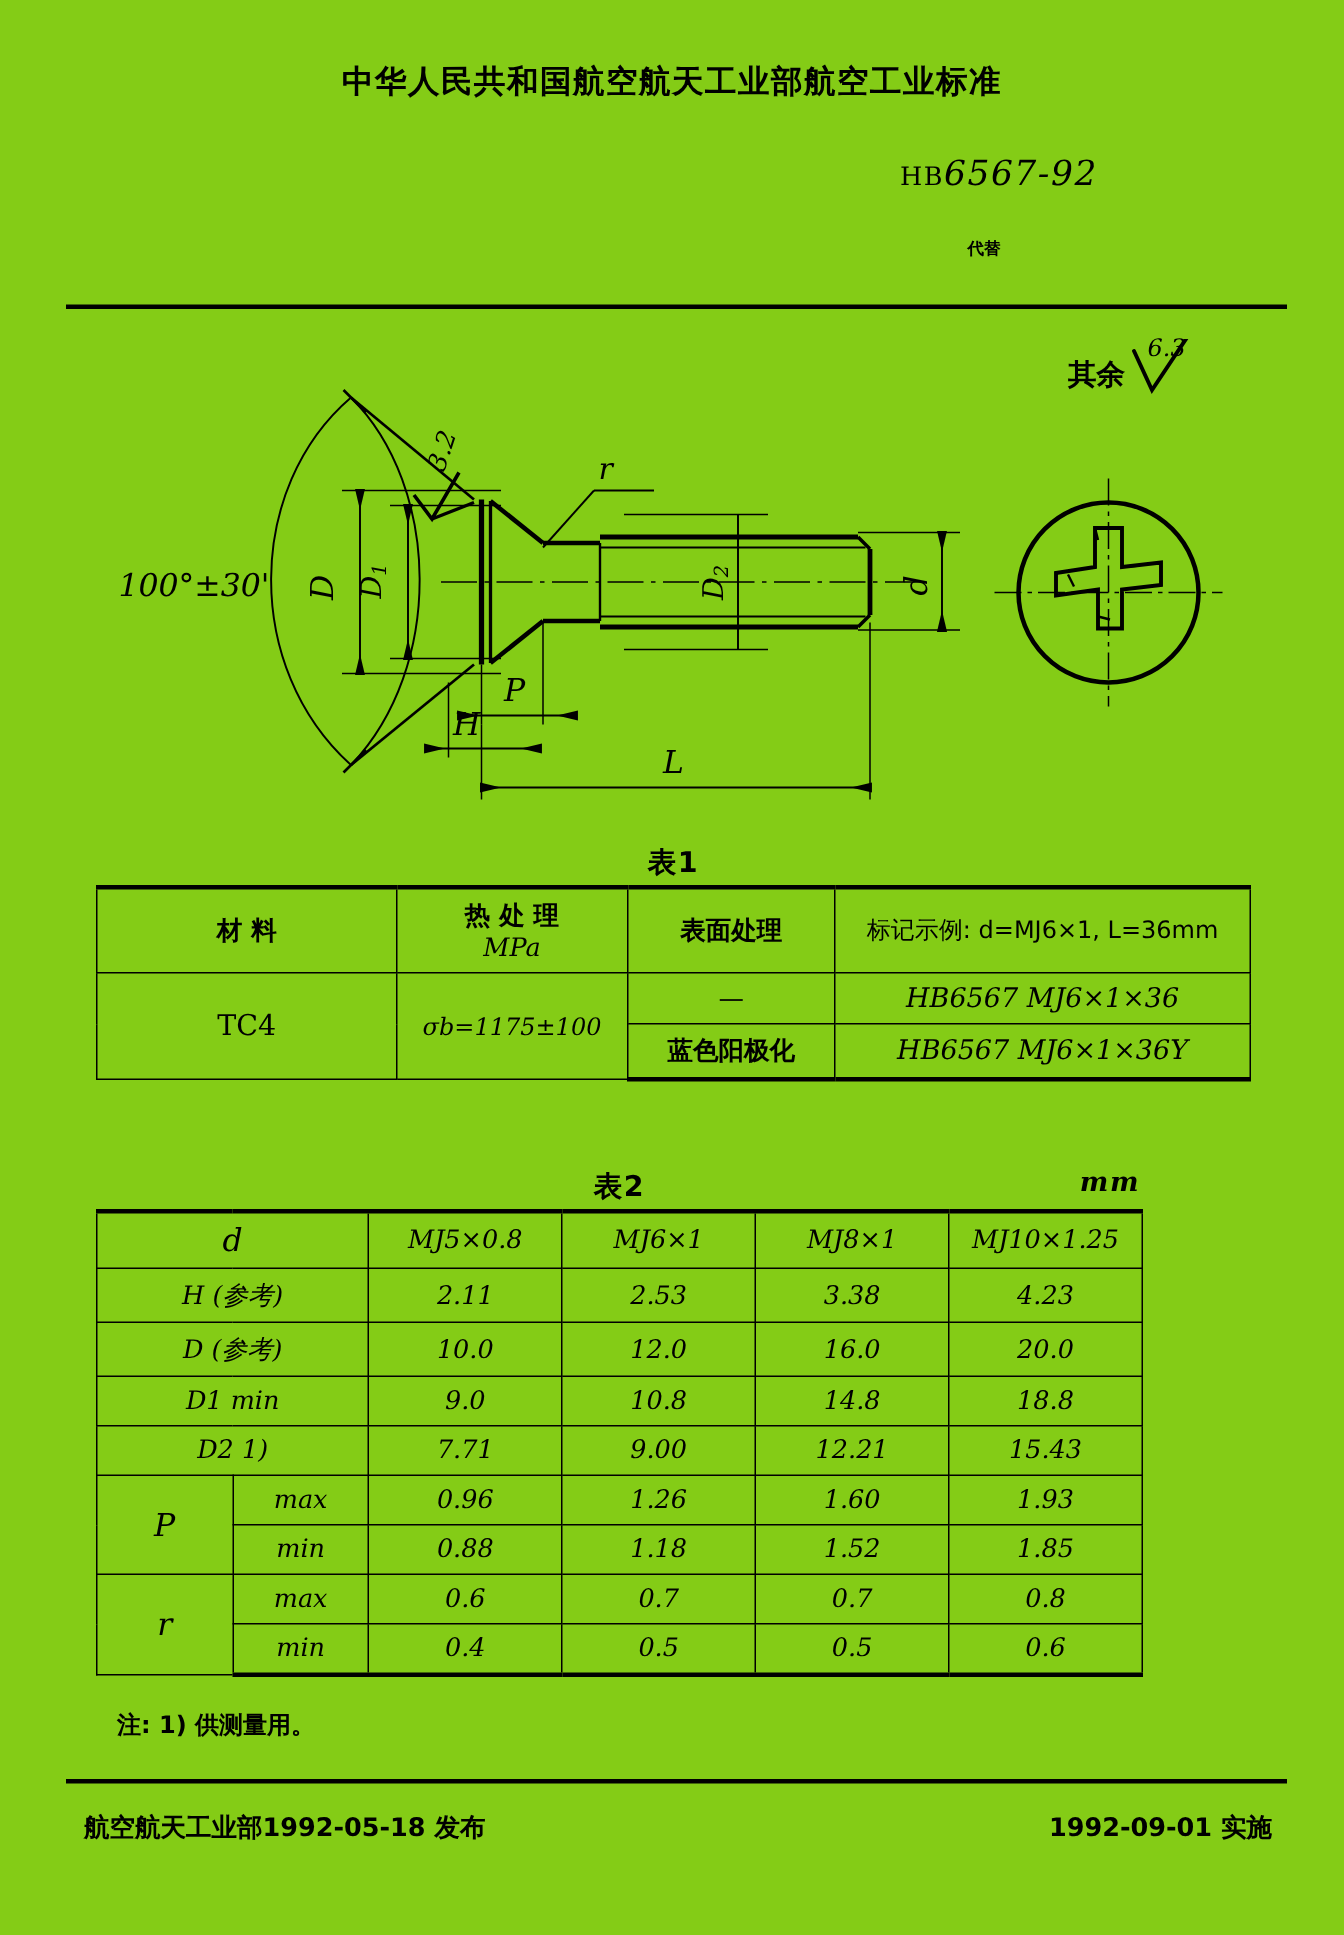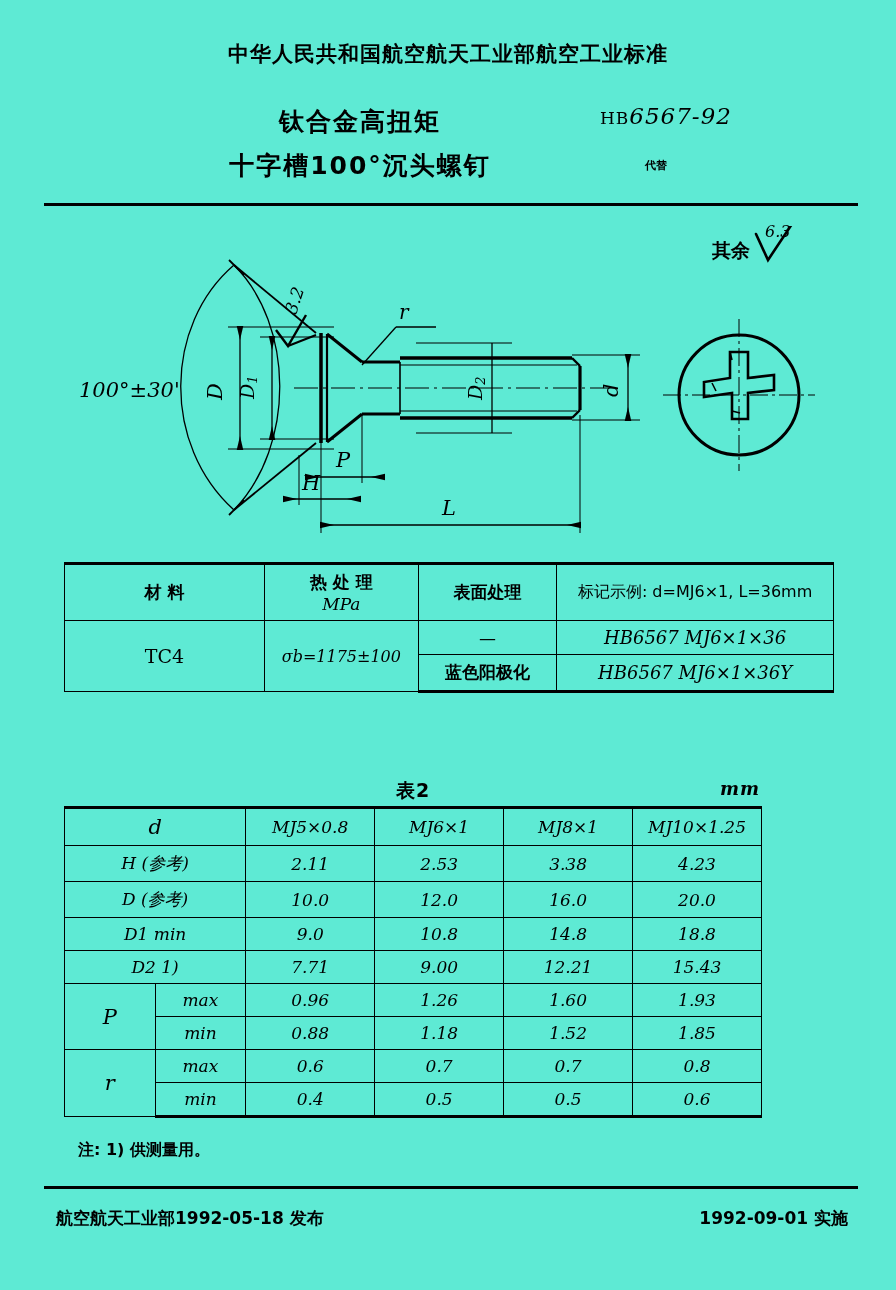--- a/index.html
+++ b/index.html
@@ -12,21 +12,21 @@
     height: 1290px;
     position: relative;
     font-family: "DejaVu Sans", "Liberation Sans", sans-serif;
     color: #000000;
     overflow: hidden;
   }
 
   .page {
     position: absolute;
     inset: 0;
-    background: #5eead4;
+    background: #84cc16;
   }
 
   
   .ministry-line {
     position: absolute;
     top: 40px;
     left: 0;
     width: 896px;
     text-align: center;
     font-size: 21px;
@@ -207,24 +207,20 @@
     font-family: "DejaVu Sans", sans-serif;
   }
 </style>
 </head>
 <body>
 
 <div class="page">
 
   <div class="ministry-line">中华人民共和国航空航天工业部航空工业标准</div>
 
-  <div class="title-block">
-    <div class="title-line">钛合金高扭矩</div>
-    <div class="title-line">十字槽100°沉头螺钉</div>
-  </div>
 
   <div class="std-no">
     <span class="prefix">HB</span><span>6567-92</span>
   </div>
   <div class="replaces">代替</div>
 
   <div class="rule-top"></div>
 
   <div class="overall-finish">
     <span class="label">其余</span>
@@ -356,20 +352,21 @@
           <path d="M686 137 L688 145" stroke-width="1.6"></path>
           <path d="M704 163 L716 162" stroke-width="1.6"></path>
           <path d="M688 196 L696 198" stroke-width="1.6"></path>
           <path d="M668 168 L672 176" stroke-width="1.6"></path>
         </g>
       </g>
     </svg>
   </div>
 
   <div class="table1-wrap">
+    <div class="tbl-caption">表1</div>
     <table class="std">
       <colgroup>
         <col style="width:26%">
           <col style="width:20%">
           <col style="width:18%">
           <col style="width:36%">
       </colgroup>
       <tbody>
         <tr>
           <td class="cjk thick-top" rowspan="1">材   料</td>

